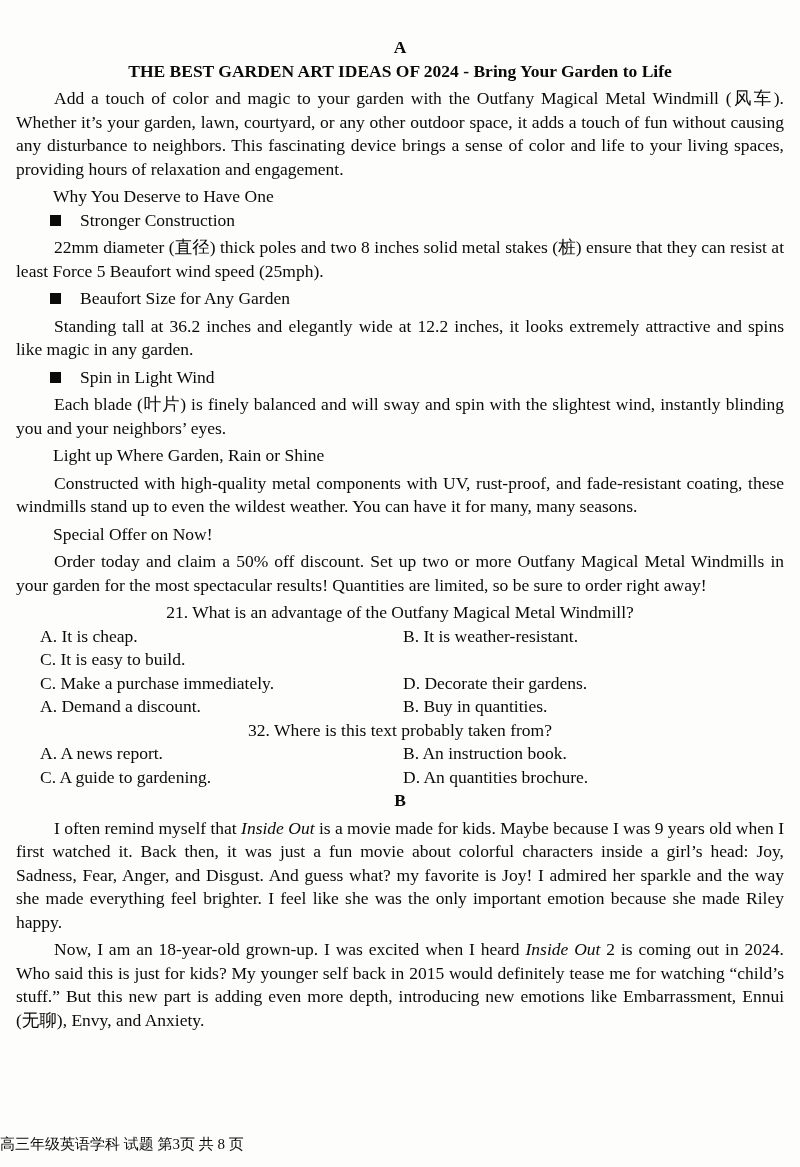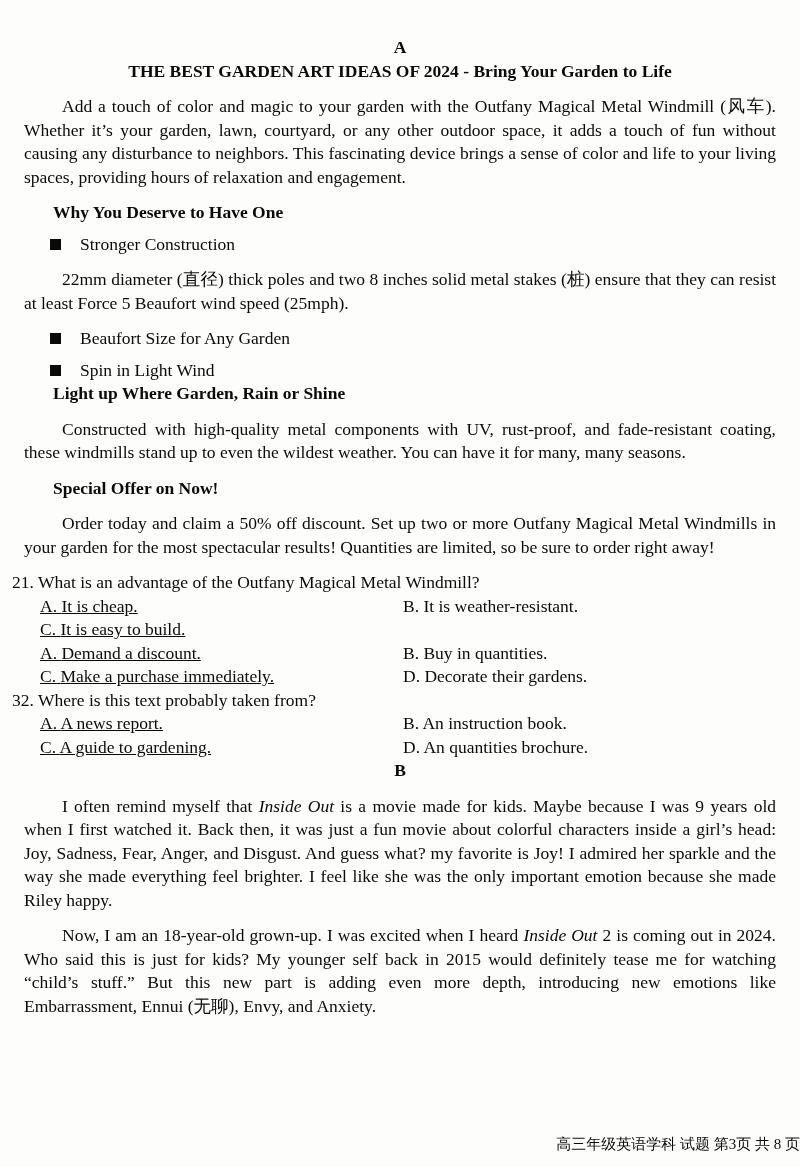--- a/index.html
+++ b/index.html
@@ -12,40 +12,40 @@
     line-height: 23.5px;
     position: relative;
     overflow: hidden;
   }
   .page {
     box-sizing: border-box;
     width: 800px; height: 1167px;
     padding: 36px 12px 0 12px;
     position: relative;
   }
-  p { margin: 12px; }
+  p { margin: 4px; }
   .center-line { text-align: center; font-weight: bold; }
   .para { text-align: justify; }
   .indent { text-indent: 38px; }
-  .subhead { font-weight: bold; padding-left: 41px; }
-  .bullet-line { padding-left: 38px; margin-top: 8px; }
+  .subhead { font-weight: normal; padding-left: 41px; }
+  .bullet-line { padding-left: 38px; }
   .sq {
     display: inline-block;
     width: 11px; height: 11px;
     background: #0a0a0a;
     margin-right: 19px;
   }
-  .q-stem { margin: 0; text-align: left; }
+  .q-stem { margin: 0; text-align: center; }
   .opt-row { display: flex; padding-left: 28px; }
-  .opt-row .opt-a { width: 363px; flex: 0 0 auto; text-decoration: underline; }
+  .opt-row .opt-a { width: 363px; flex: 0 0 auto; }
   .opt-row .opt-b { flex: 1 1 auto; }
   .footer {
     position: absolute;
     top: 1134px; left: 0; right: 0;
-    text-align: right;
+    text-align: left;
     font-size: 15px;
     line-height: 20px;
   }
 </style>
 </head>
 <body>
 
 <div class="page">
 
   <div class="center-line">A</div>
@@ -56,50 +56,52 @@
   <div class="subhead">Why You Deserve to Have One</div>
 
   <div class="bullet-line">
     <span class="sq"></span><span>Stronger Construction</span>
   </div>
   <p class="para indent">22mm diameter (直径) thick poles and two 8 inches solid metal stakes (桩) ensure that they can resist at least Force 5 Beaufort wind speed (25mph).</p>
 
   <div class="bullet-line">
     <span class="sq"></span><span>Beaufort Size for Any Garden</span>
   </div>
+  <p class="para indent">Standing tall at 36.2 inches and elegantly wide at 12.2 inches, it looks extremely attractive and spins like magic in any garden.</p>
 
   <div class="bullet-line">
     <span class="sq"></span><span>Spin in Light Wind</span>
   </div>
+  <p class="para indent">Each blade (叶片) is finely balanced and will sway and spin with the slightest wind, instantly blinding you and your neighbors’ eyes.</p>
 
   <div class="subhead">Light up Where Garden, Rain or Shine</div>
   <p class="para indent">Constructed with high-quality metal components with UV, rust-proof, and fade-resistant coating, these windmills stand up to even the wildest weather. You can have it for many, many seasons.</p>
 
   <div class="subhead">Special Offer on Now!</div>
   <p class="para indent">Order today and claim a 50% off discount. Set up two or more Outfany Magical Metal Windmills in your garden for the most spectacular results! Quantities are limited, so be sure to order right away!</p>
 
   <div class="question">
     <p class="q-stem"><span>21.</span> <span>What is an advantage of the Outfany Magical Metal Windmill?</span></p>
     <div class="opt-row">
       <span class="opt-a"><span>A.</span> <span>It is cheap.</span></span>
       <span class="opt-b"><span>B.</span> <span>It is weather-resistant.</span></span>
     </div>
     <div class="opt-row">
       <span class="opt-a"><span>C.</span> <span>It is easy to build.</span></span>
     </div>
   </div>
 
   <div class="question">
     <div class="opt-row">
+      <span class="opt-a"><span>C.</span> <span>Make a purchase immediately.</span></span>
+      <span class="opt-b"><span>D.</span> <span>Decorate their gardens.</span></span>
+    </div>
+    <div class="opt-row">
       <span class="opt-a"><span>A.</span> <span>Demand a discount.</span></span>
       <span class="opt-b"><span>B.</span> <span>Buy in quantities.</span></span>
-    </div>
-    <div class="opt-row">
-      <span class="opt-a"><span>C.</span> <span>Make a purchase immediately.</span></span>
-      <span class="opt-b"><span>D.</span> <span>Decorate their gardens.</span></span>
     </div>
   </div>
 
   <div class="question">
     <p class="q-stem"><span>32.</span> <span>Where is this text probably taken from?</span></p>
     <div class="opt-row">
       <span class="opt-a"><span>A.</span> <span>A news report.</span></span>
       <span class="opt-b"><span>B.</span> <span>An instruction book.</span></span>
     </div>
     <div class="opt-row">

